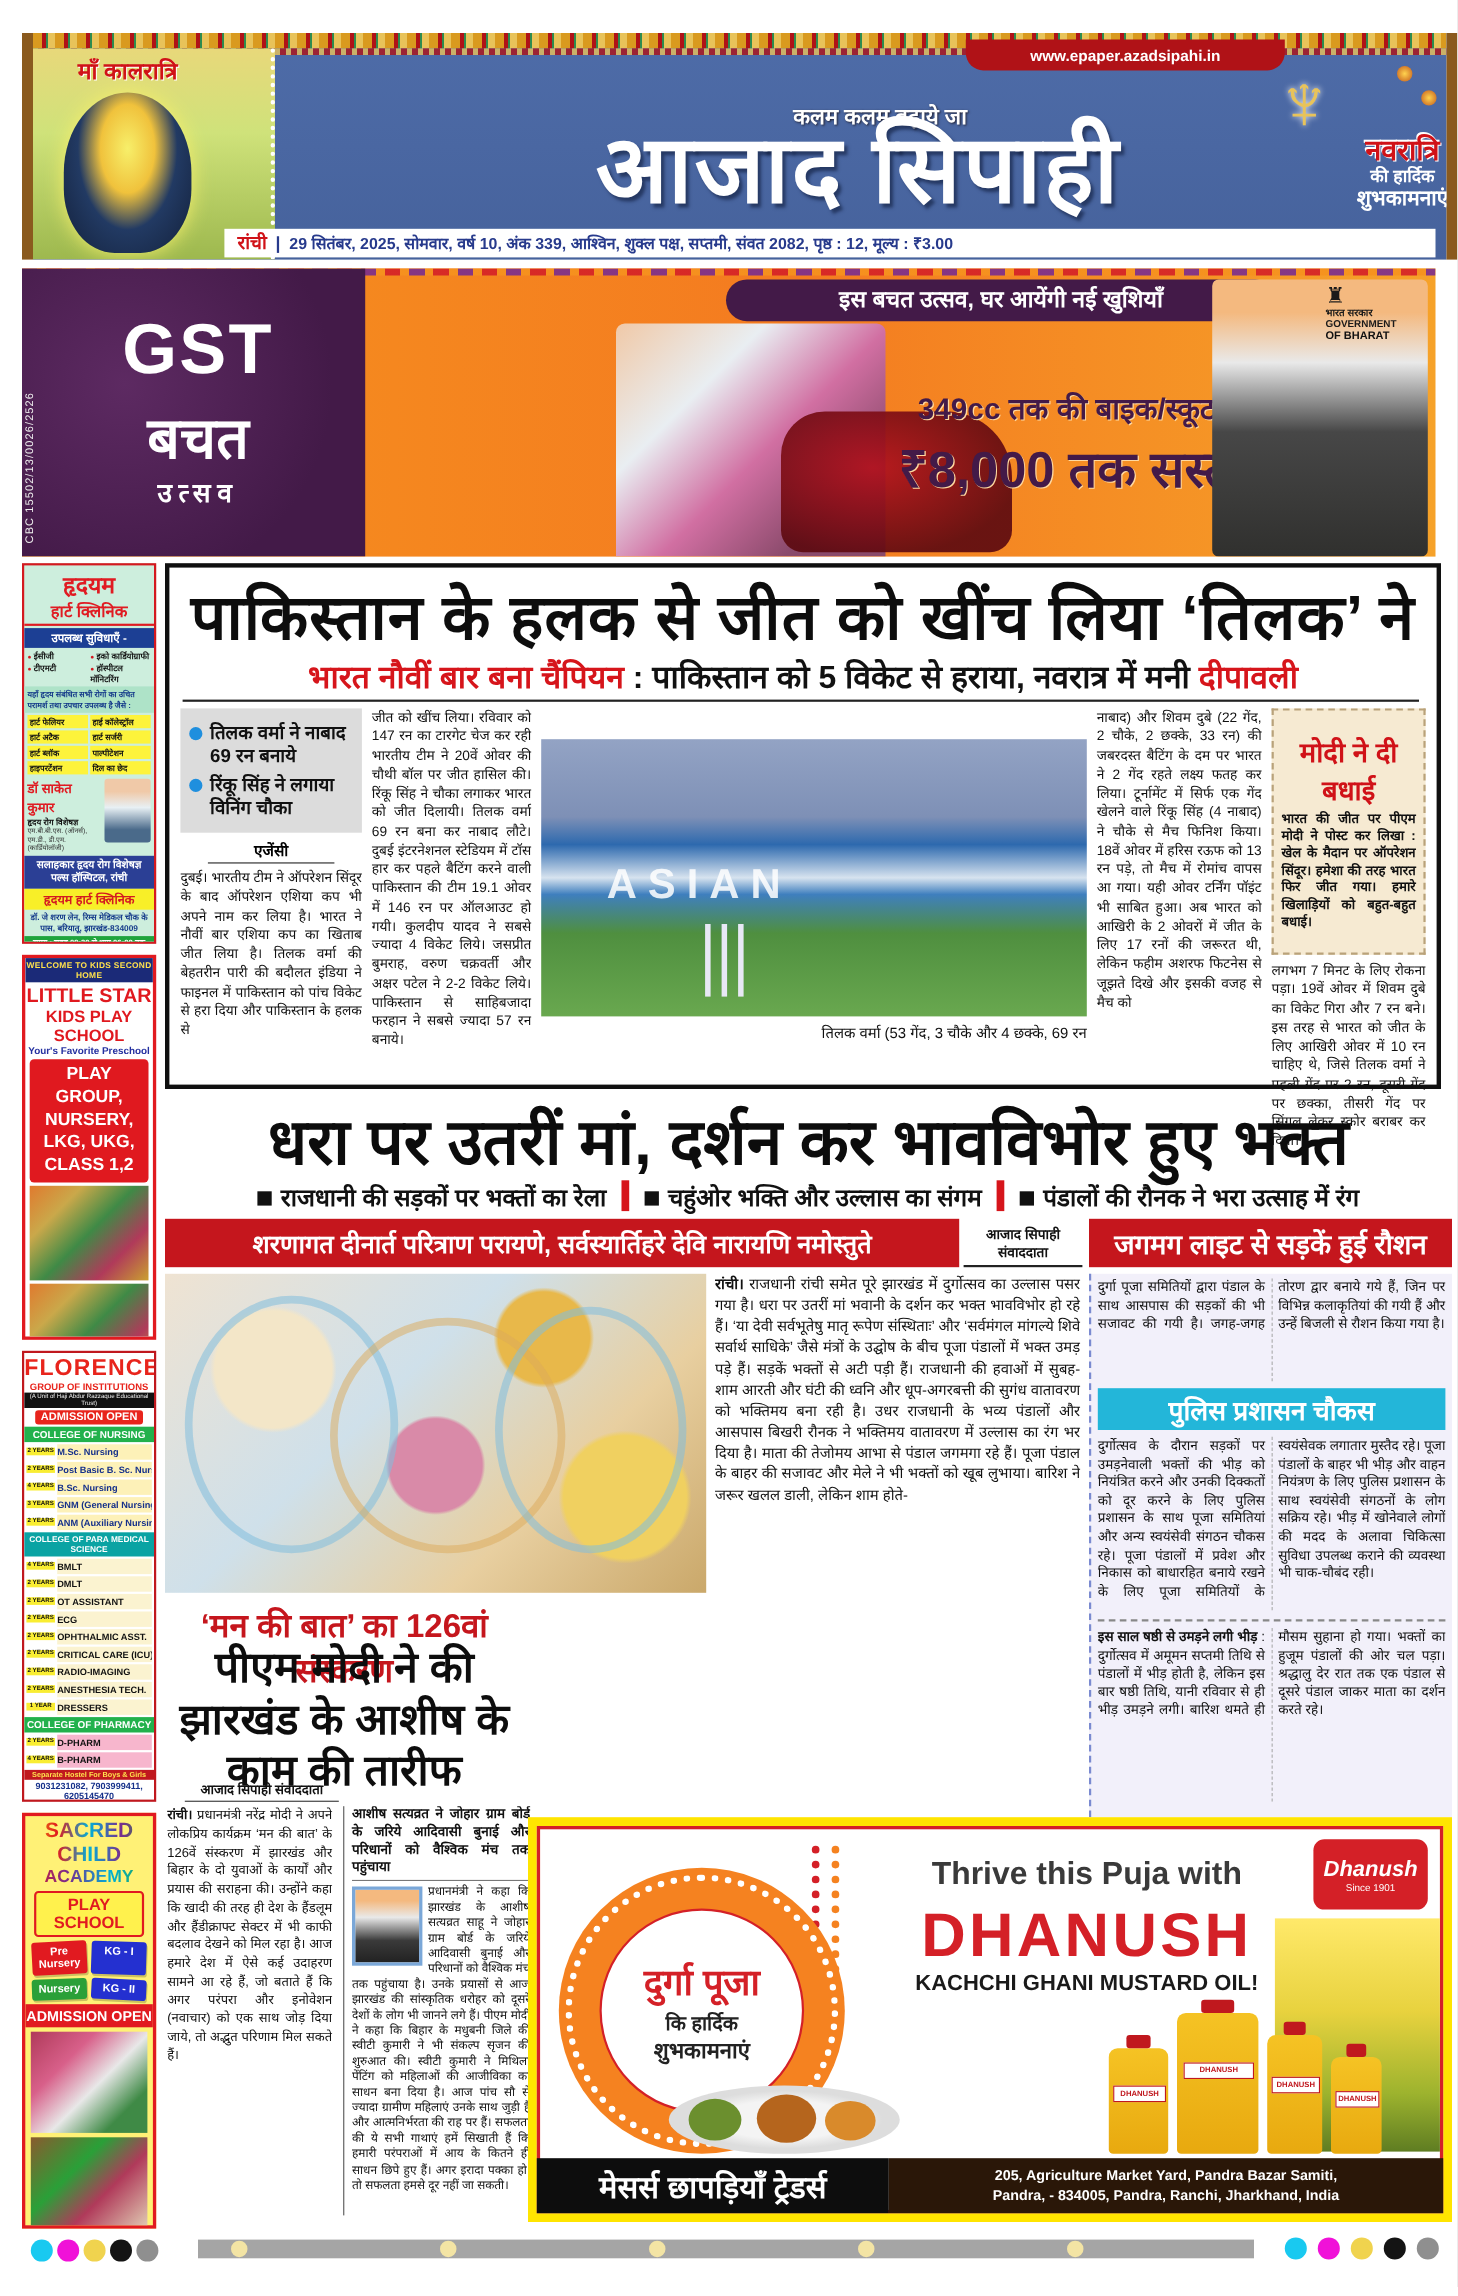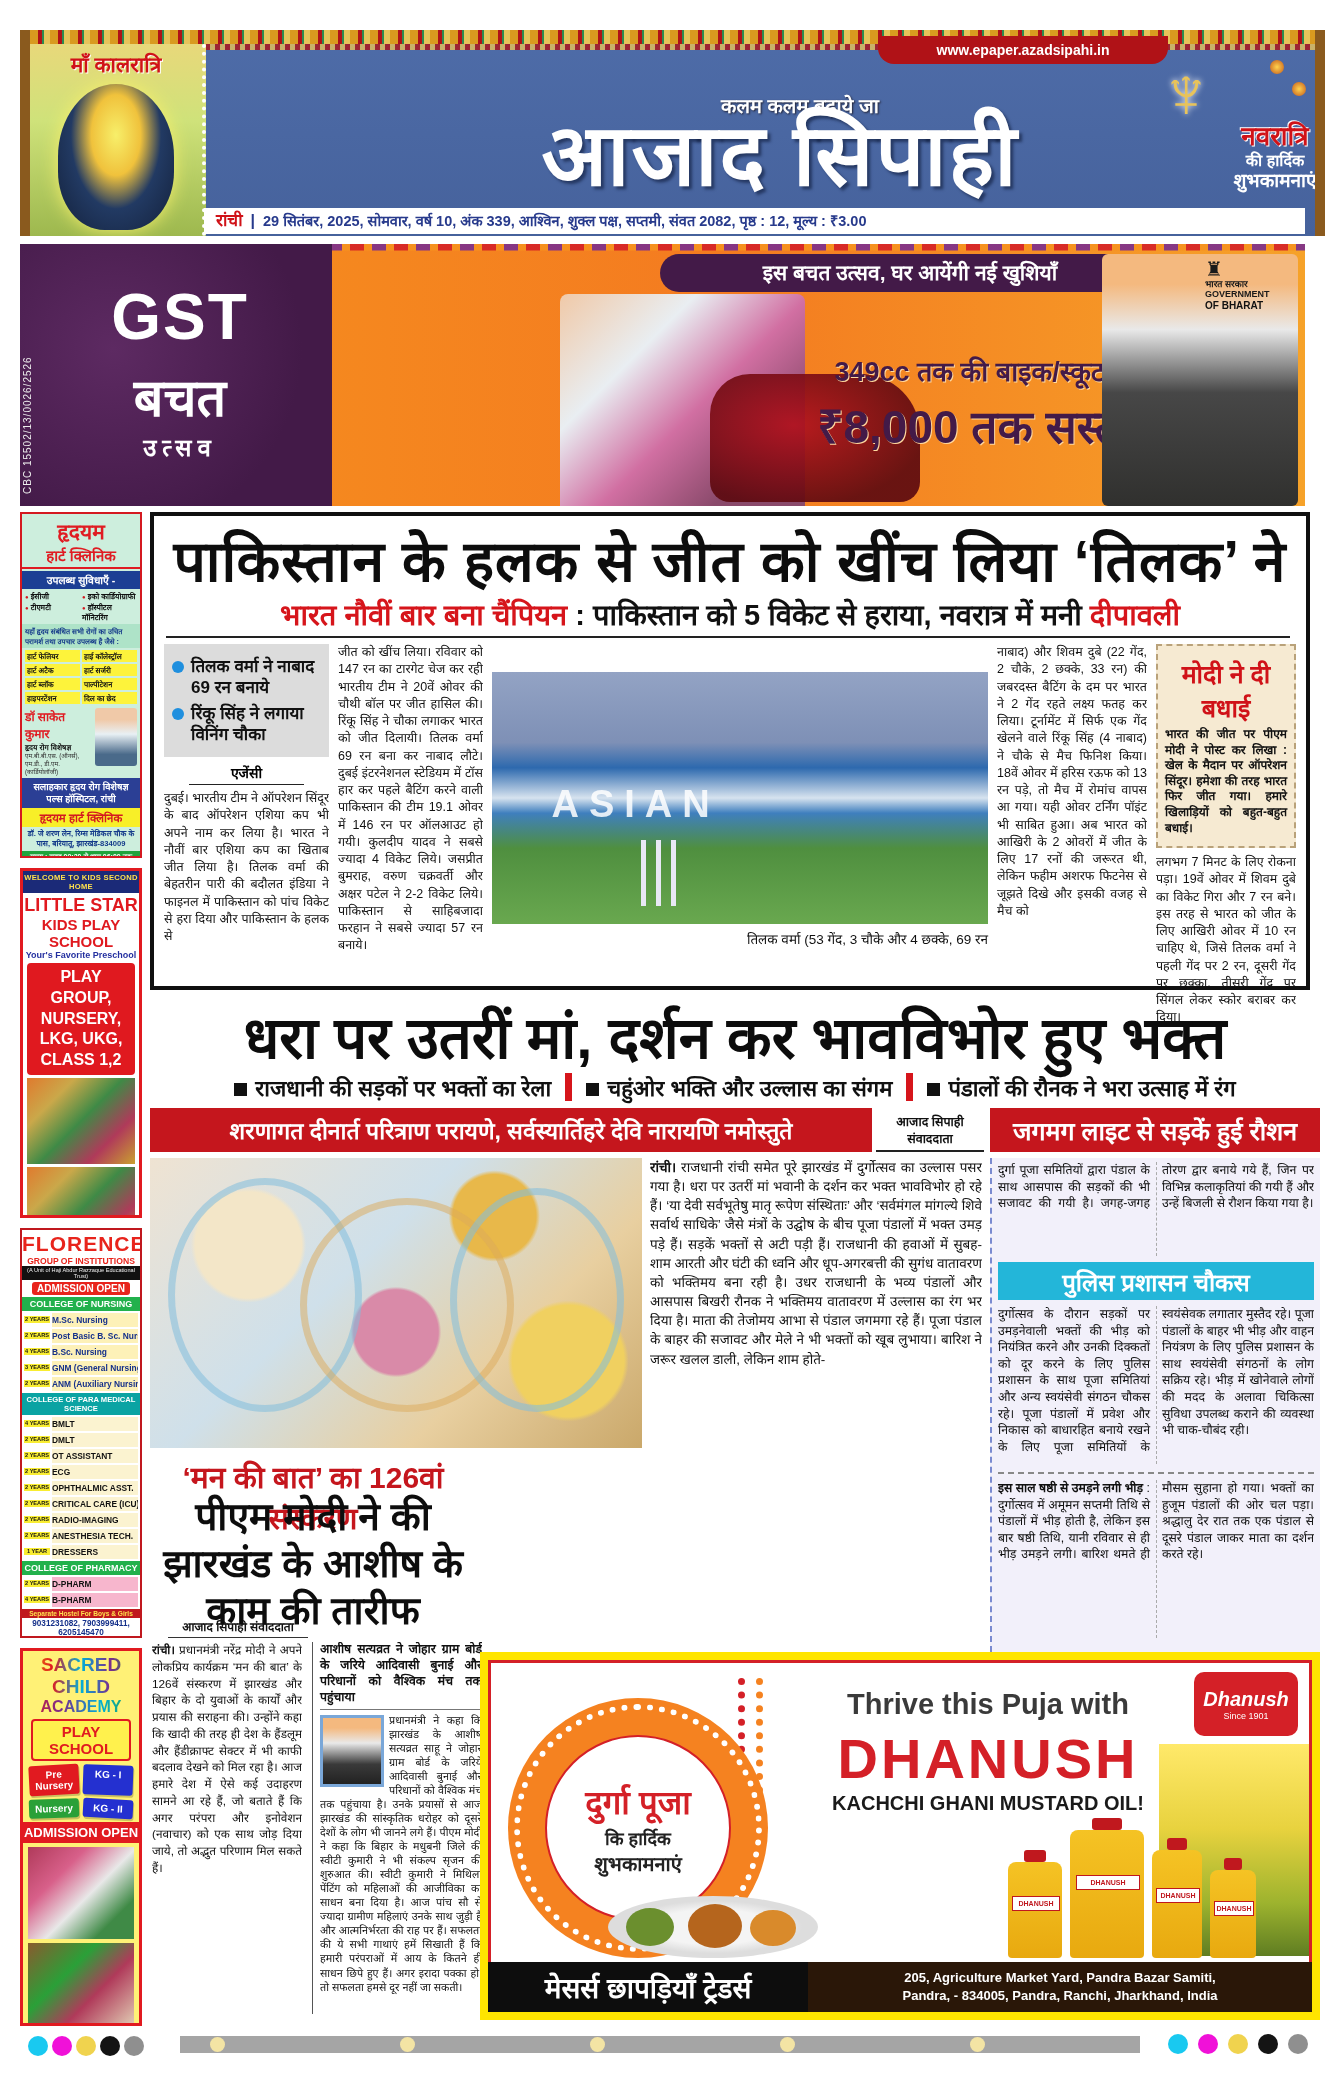--- a/index.html
+++ b/index.html
@@ -5,21 +5,21 @@
   html,body{margin:0;padding:0;background:#dfdfdf;font-family:"Liberation Sans",sans-serif;}
   .page{position:relative;width:1325px;height:2087px;background:#ffffff;margin:0 auto;overflow:hidden;}
   .abs{position:absolute;}
   .center{text-align:center;}
   .jtxt{text-align:justify;overflow:hidden;}
 
   
   .masthead{left:20px;top:30px;width:1285px;height:206px;background:linear-gradient(180deg,#4e6ca8,#46629c);overflow:hidden;border-left:10px solid #8a5a1e;border-right:10px solid #8a5a1e;}
   .mast-ornament{left:0;top:0;width:100%;height:14px;background:repeating-linear-gradient(90deg,#d99a1f 0 8px,#b01217 8px 12px,#2e8b4f 12px 14px,#e8c35a 14px 20px);}
   .mast-ornament2{left:0;top:14px;width:100%;height:6px;background:repeating-linear-gradient(90deg,#e8c35a 0 5px,#b01217 5px 10px);opacity:.8;}
-  .kali-panel{left:0;top:14px;width:172px;height:192px;background:linear-gradient(180deg,#e8d87a,#cfe27a 40%,#9db84e);border-right:4px dotted #fff;}
+  .kali-panel{left:0;top:14px;width:172px;height:192px;background:linear-gradient(180deg,#e8d87a,#cfe27a 40%,#9db84e);border-right:4px dotted #fff;padding-left:44px;}
   .kali-label{left:4px;top:6px;width:164px;color:#d01218;font-weight:900;font-size:21px;text-shadow:1px 1px 0 #fff;}
   .kali-figure{left:28px;top:40px;width:116px;height:146px;border-radius:50% 50% 40% 40%;background:radial-gradient(ellipse at 50% 35%,#f7ef6a 0%,#f0c23c 30%,#223a63 55%,#13203a 100%);box-shadow:0 0 18px #f7ef6a;}
   .site-pill{left:848px;top:6px;width:290px;height:28px;background:#b01217;border-radius:0 0 16px 16px;color:#fff;font-weight:700;font-size:14px;line-height:28px;}
   .mast-tagline{left:480px;top:62px;width:580px;color:#fff;font-weight:900;font-size:20px;text-shadow:1px 1px 2px #223;}
   .mast-title{left:210px;top:78px;width:1080px;color:#fff;font-weight:900;font-size:86px;letter-spacing:2px;text-shadow:3px 3px 3px rgba(10,20,50,.55);line-height:1.1;}
   .trishul{left:1128px;top:20px;font-size:74px;color:#e8c35a;text-shadow:0 0 6px #fff;}
   .navratri{left:1185px;top:92px;width:120px;line-height:1.15;}
   .nav1{color:#d01218;font-weight:900;font-size:26px;text-shadow:1px 1px 0 #fff,-1px -1px 0 #fff;}
   .nav2{color:#fff;font-weight:700;font-size:16px;}
   .nav3{color:#fff;font-weight:900;font-size:19px;}
@@ -60,21 +60,21 @@
   .ck-col{font-size:12.5px;line-height:1.38;color:#111;}
   .bullet-box{background:#dcdcdc;padding:8px 8px;margin-bottom:4px;}
   .bullet-row{display:flex;gap:7px;margin:4px 0;font-weight:900;font-size:17px;line-height:1.25;color:#111;text-align:left;}
   .bdot{width:12px;height:12px;border-radius:50%;background:#1f8fde;flex:0 0 12px;margin-top:5px;}
   .agency{font-weight:900;font-size:14px;border-bottom:1.5px solid #222;width:70%;margin:2px auto 5px;padding:2px 0;}
   .ck-photo-wrap{width:496px;flex:0 0 496px;position:relative;padding-top:28px;box-sizing:border-box;}
   .ck-photo{width:100%;height:252px;background:linear-gradient(180deg,#93a3c4 0%,#7e90b6 28%,#2d69ae 38%,#d7e3ef 50%,#3f7fbe 56%,#4f8f3f 70%,#69a84f 100%);position:relative;overflow:hidden;}
   .ck-sign{position:absolute;left:12%;top:44%;color:#fff;font-weight:900;font-size:38px;letter-spacing:10px;opacity:.85;}
   .stump{position:absolute;bottom:18px;width:5px;height:66px;background:#e8e8f5;}
   .ck-caption{margin-top:6px;font-size:13.5px;color:#111;text-align:right;font-weight:400;}
-  .modi-box{background:#f6ead2;border:2px dashed #b9a27a;padding:10px 7px;margin-bottom:6px;}
+  .modi-box{background:#f6ead2;border:2px dashed #b9a27a;padding:20px 7px;margin-bottom:6px;}
   .modi-title{color:#d01218;font-weight:900;font-size:25px;text-align:center;margin-bottom:3px;}
   .modi-text{font-size:12px;font-weight:700;text-align:justify;line-height:1.3;color:#111;}
 
   
   .dg-headline{left:150px;top:996px;width:1170px;font-weight:900;font-size:58px;color:#0c0c0c;}
   .dg-bullets{left:150px;top:1072px;width:1170px;display:flex;justify-content:center;align-items:center;gap:14px;font-weight:900;font-size:22px;color:#111;}
   .sq{width:13px;height:13px;background:#111;display:inline-block;margin-right:8px;}
   .vsep{width:7px;height:28px;background:#d6151b;}
   .ban{color:#fff;font-weight:900;display:flex;align-items:center;justify-content:center;}
   .ban-red{background:#c5161d;}

